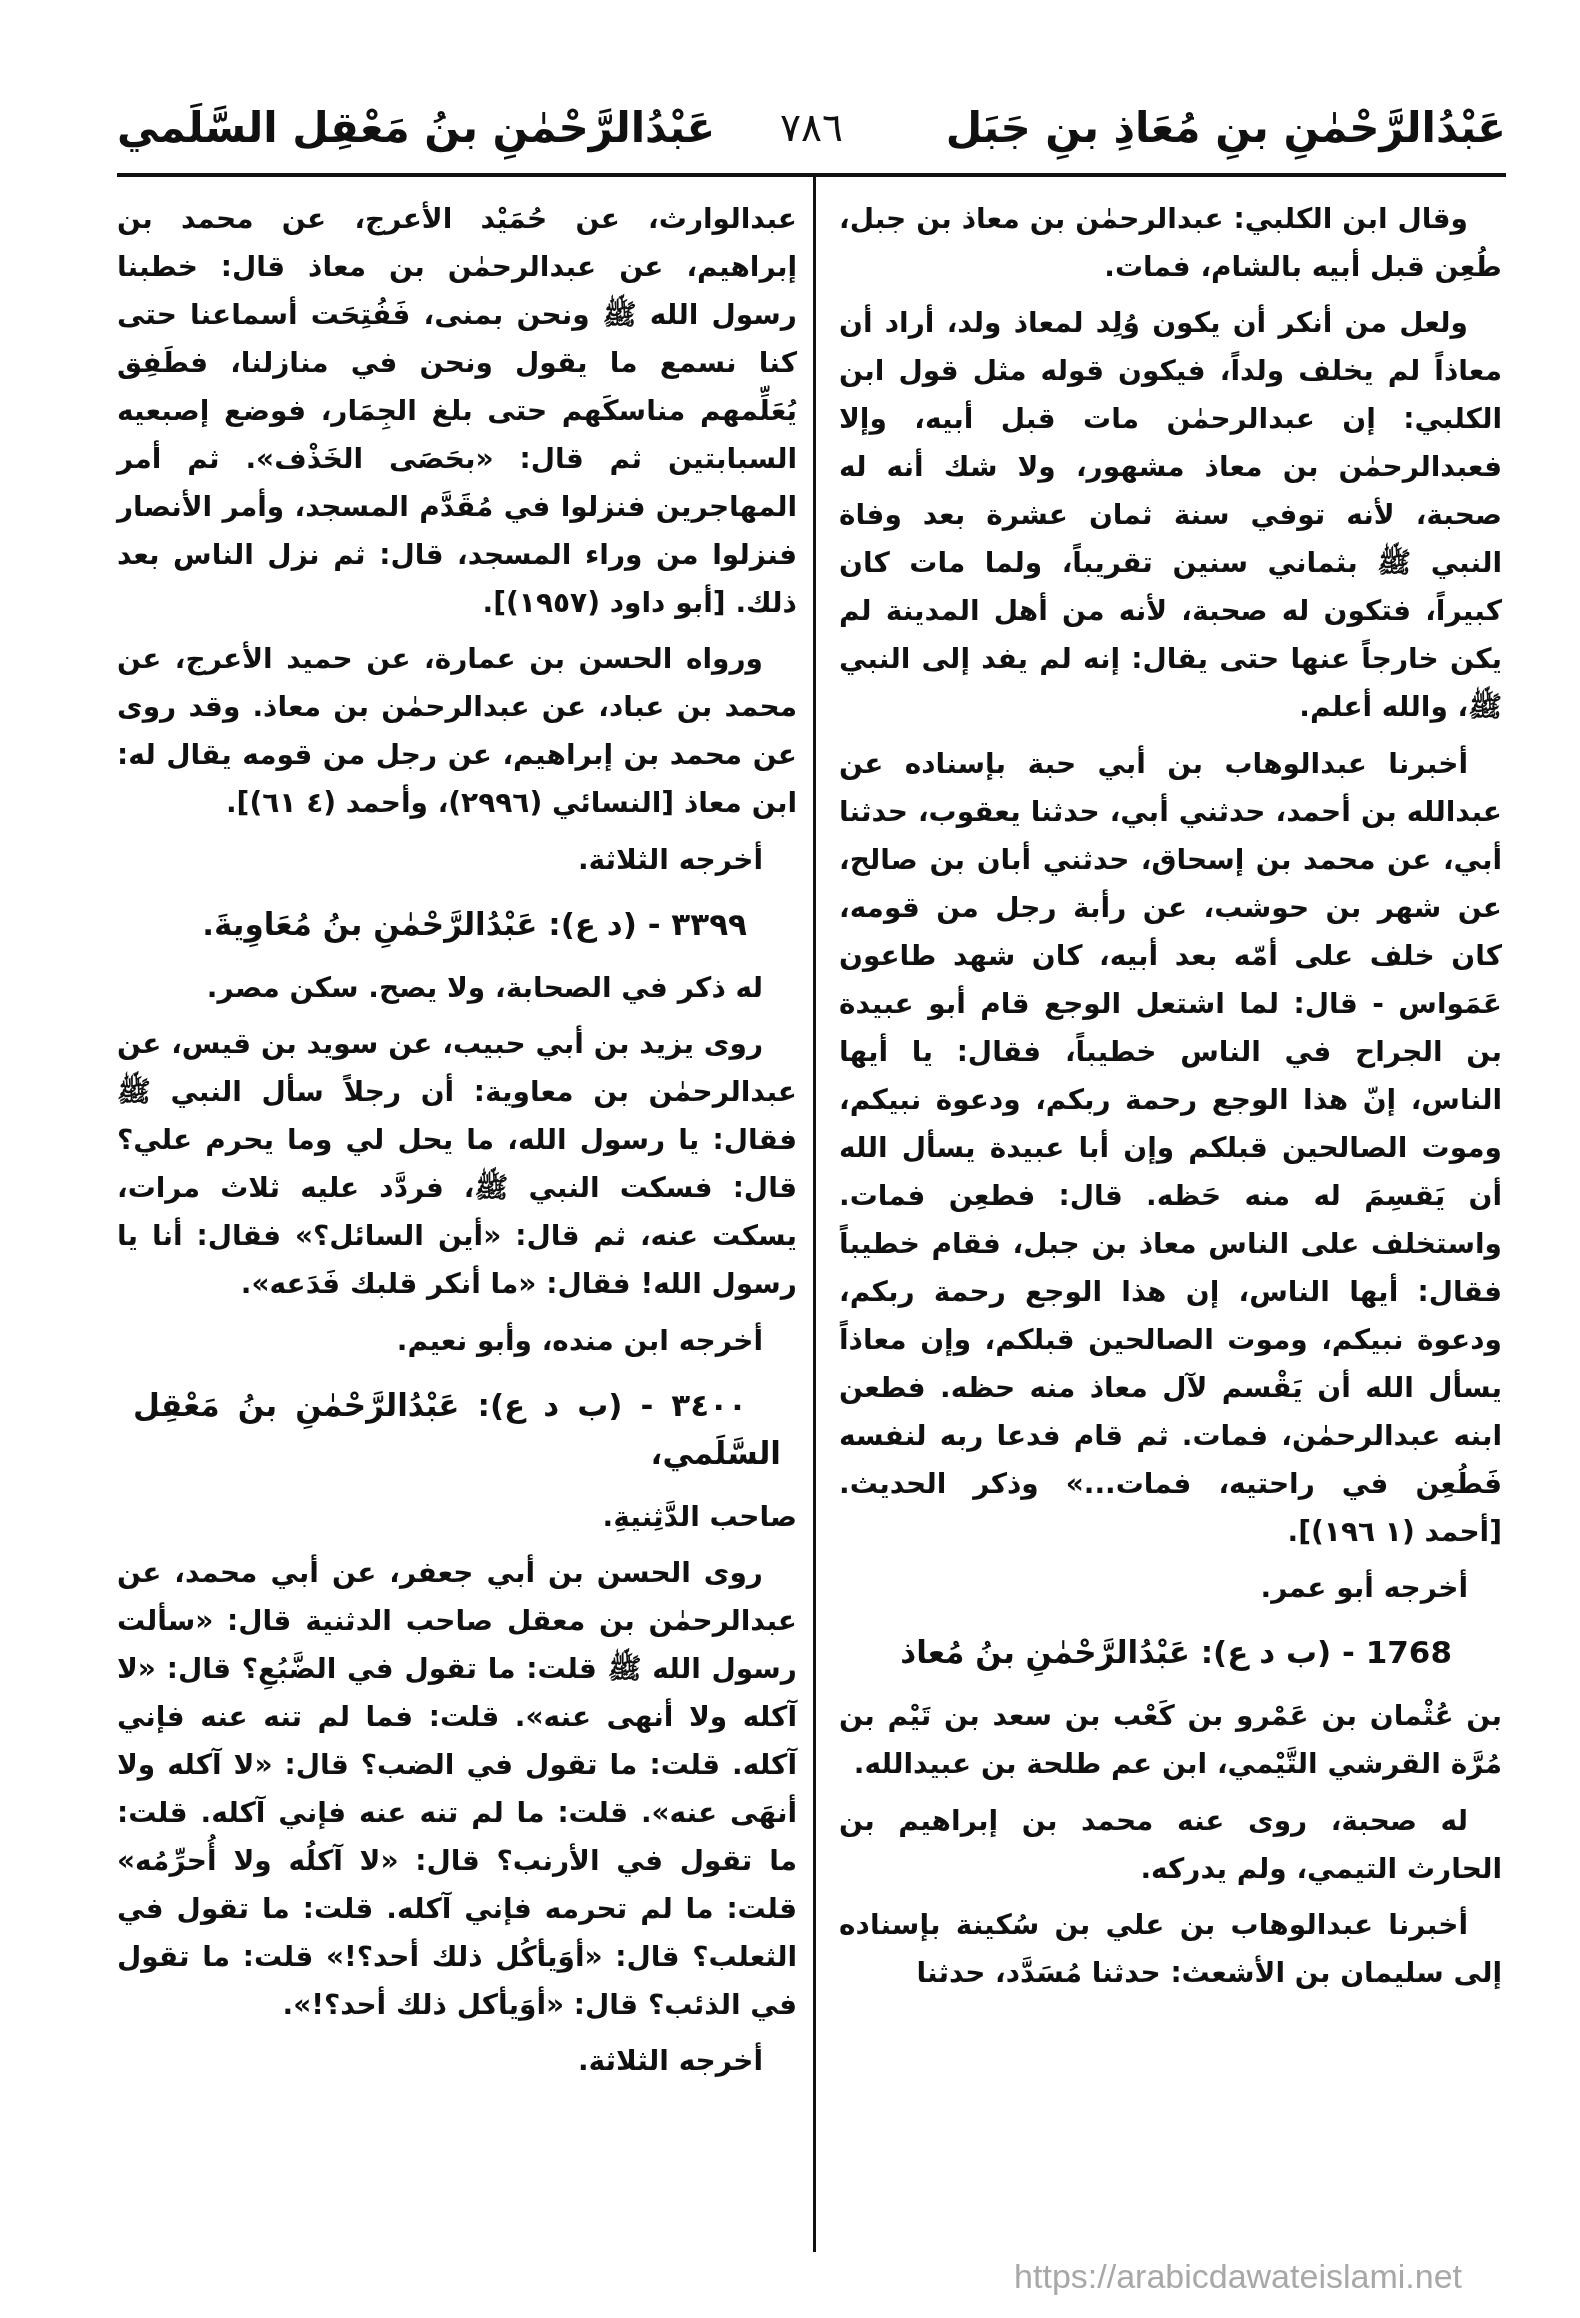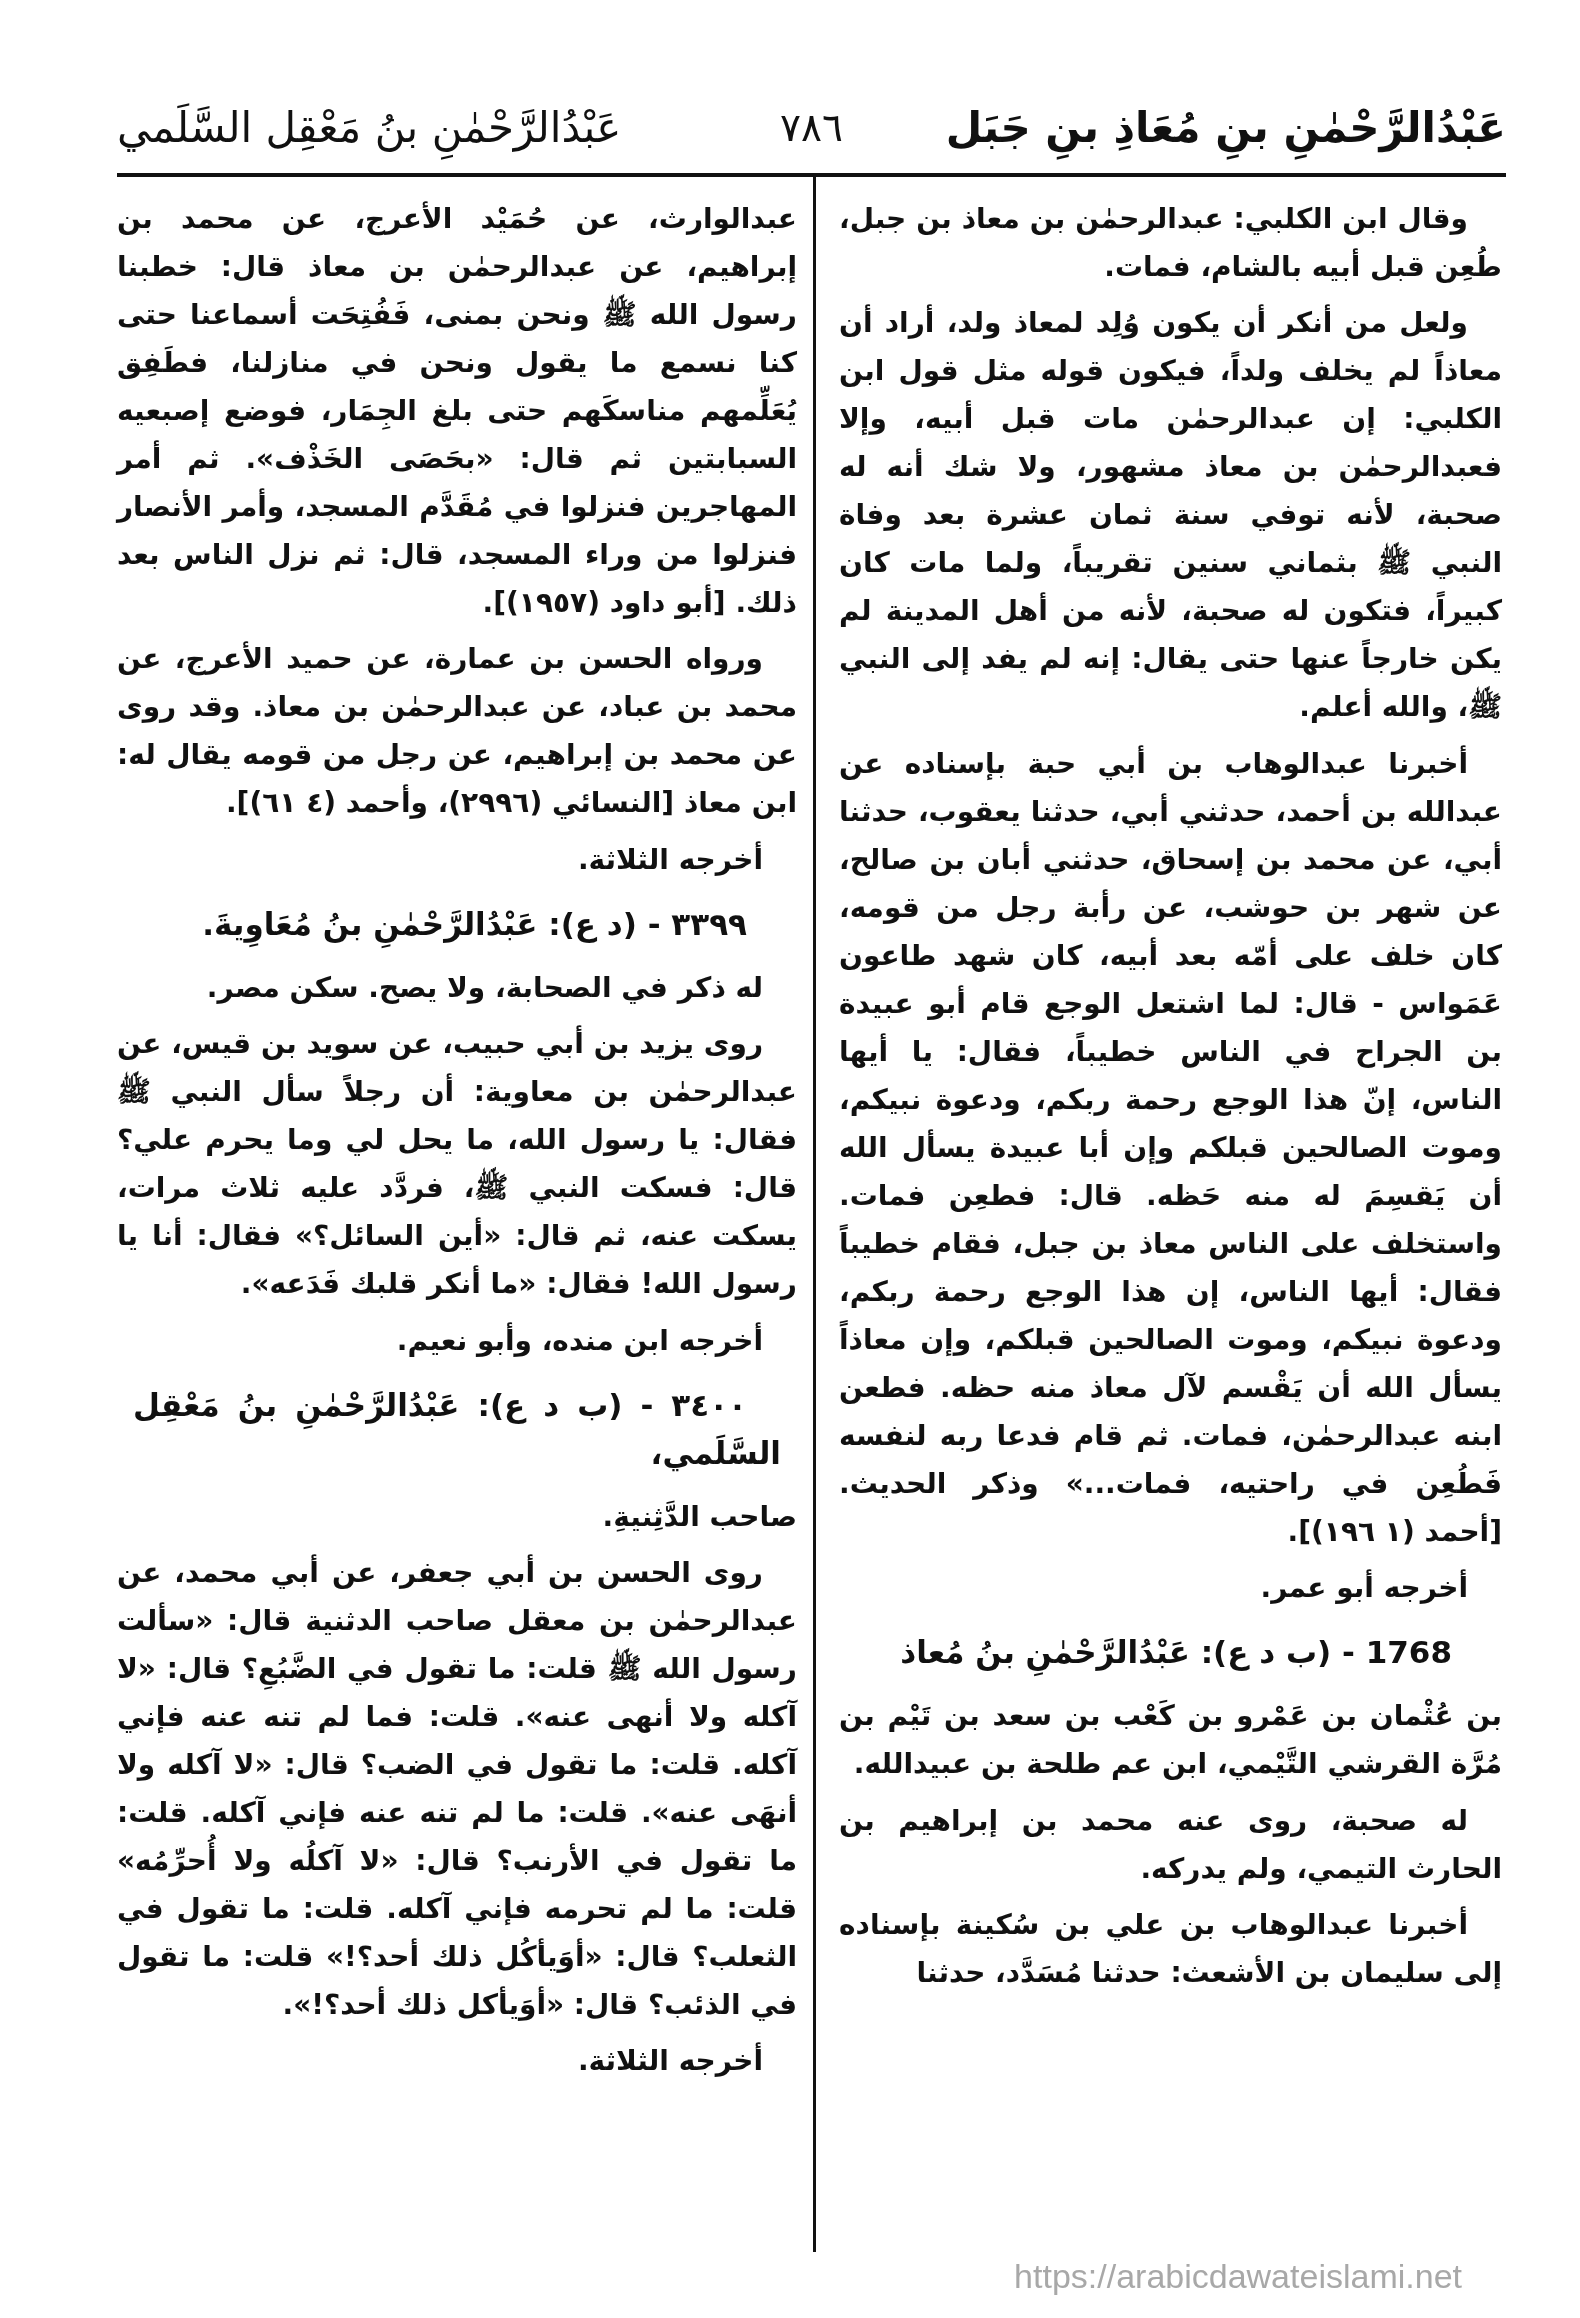--- a/index.html
+++ b/index.html
@@ -40,21 +40,21 @@
     text-align: center;
     font-size: 39px;
     font-weight: normal;
     line-height: 59px;
   }
   .hdr-left {
     position: absolute;
     left: 0;
     top: 0;
     font-size: 42px;
-    font-weight: normal;
+    font-weight: bold;
     line-height: 67px;
     white-space: nowrap;
     text-align: right;
   }
   .header-rule {
     position: absolute;
     left: 117px;
     top: 173px;
     width: 1389px;
     height: 4.2px;

